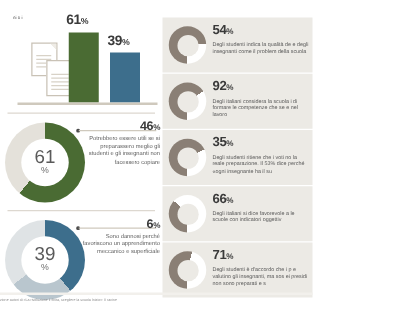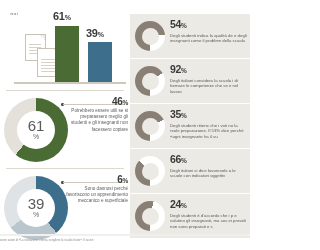--- a/index.html
+++ b/index.html
@@ -202,21 +202,21 @@
         <div class="desc">Degli italiani si dice favorevole a le scuole con indicatori oggettiv</div>
       </div>
     </div>
 
     <div class="statrow" style="top:194px">
       <div class="ring" style="background:conic-gradient(from 180deg,#8a7f75 0deg 194.4deg,#ffffff 194.4deg 360deg);">
         <div class="hole"></div>
       </div>
       <div class="statbody">
         <div class="big">
-          <span>24</span><span class="pct">%</span>
+          <span>71</span><span class="pct">%</span>
         </div>
         <div class="desc">Degli studenti è d'accordo che i p e valutino gli insegnanti, ma sos ei presidi non sono preparati e s</div>
       </div>
     </div>
   </div>
 
   <div class="footbar"></div>
   <div class="footer">zione autori di «La rivoluzione il finita, scegliere la scuola Inizio»: Il racine</div>
 
 </div>

